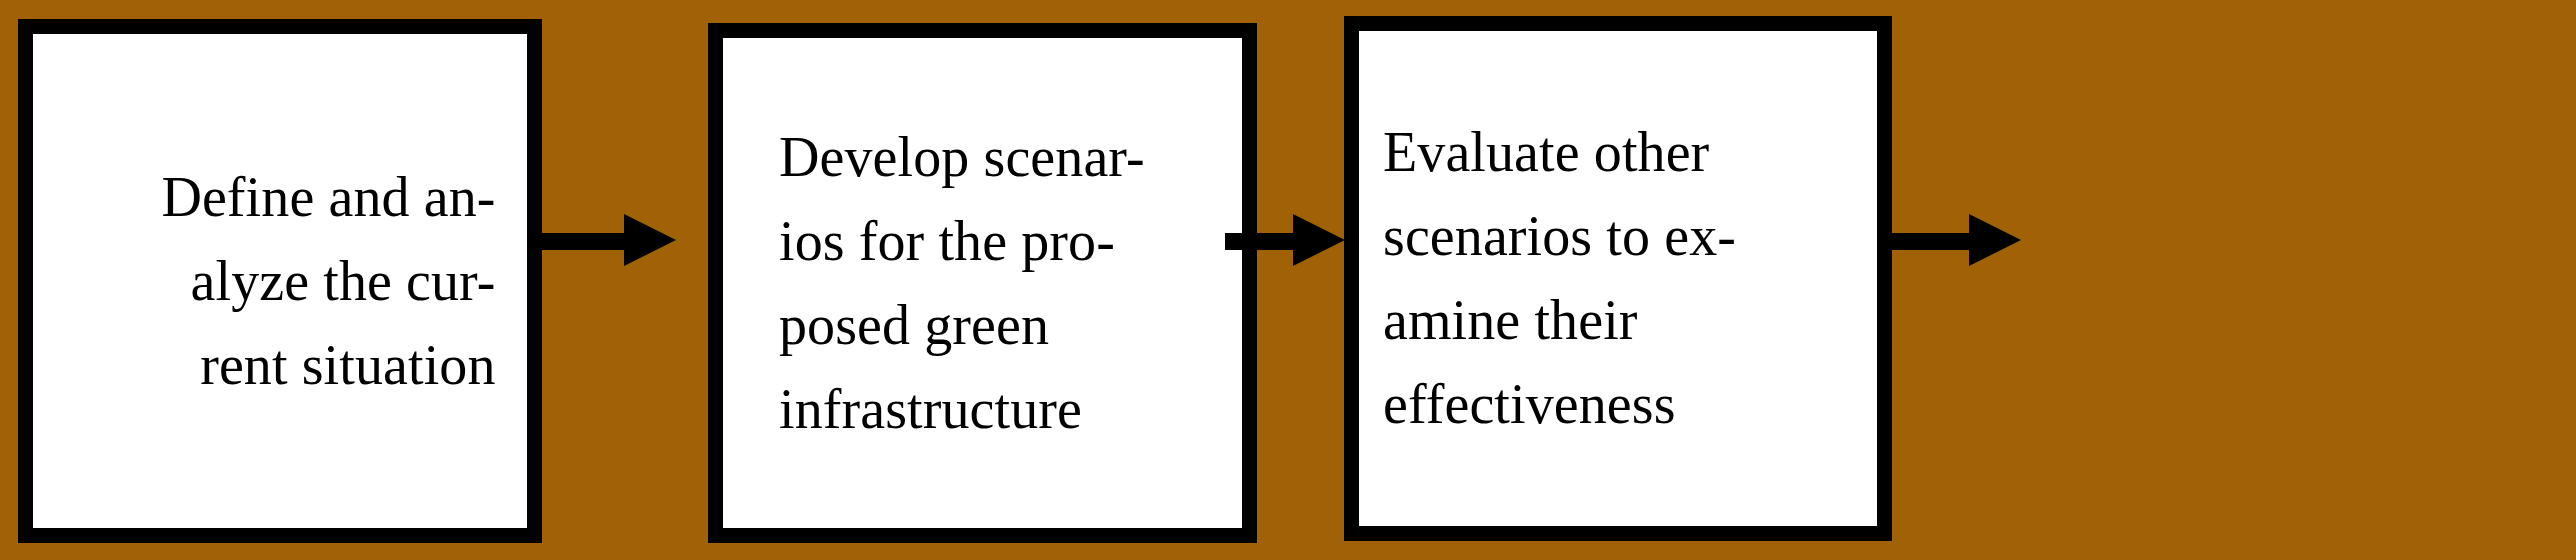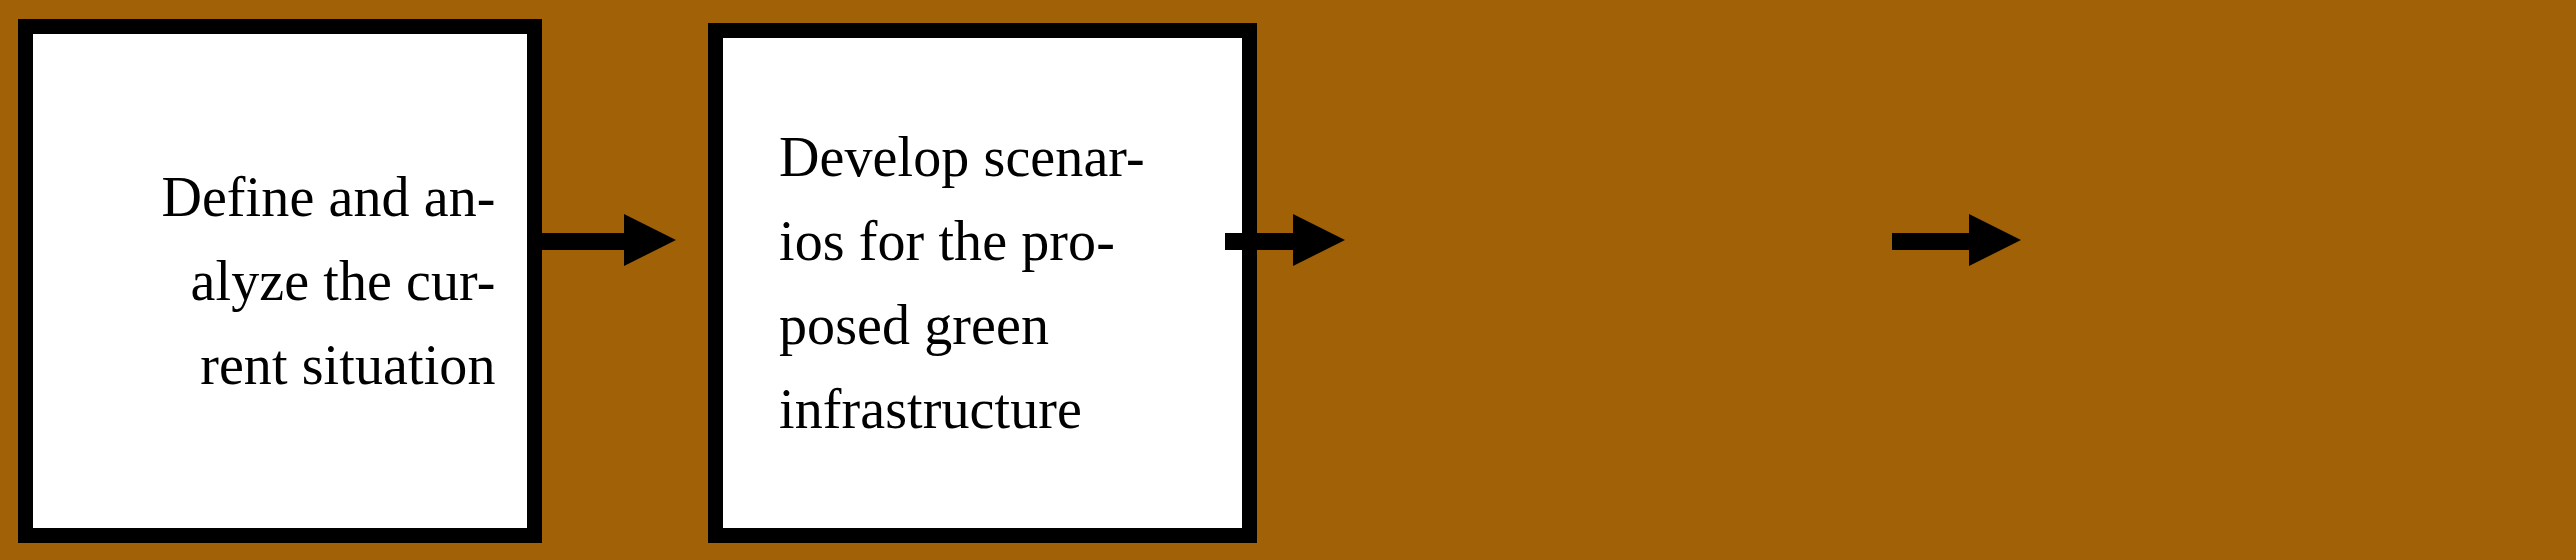--- a/index.html
+++ b/index.html
@@ -82,20 +82,26 @@
 ios  for  the  pro-
 posed        green
 infrastructure</div>
   </div>
 
   <div class="arrow" style="left:1225px; top:233px; width:120px;">
     <div class="shaft" style="width:79px;"></div>
     <div class="head" style="left:68px;"></div>
   </div>
 
+  <div class="flow-box align-left" style="left:1344px; top:15.8px; width:548px; height:525px; border-width:15.8px;">
+    <div class="box-text align-left" style="padding:0 17px 0 24px;">Evaluate other
+scenarios to ex-
+amine their
+effectiveness</div>
+  </div>
 
   <div class="arrow" style="left:1892px; top:233px; width:128px;">
     <div class="shaft" style="width:87px;"></div>
     <div class="head" style="left:77px;"></div>
   </div>
 
 
 </div>
 
 

